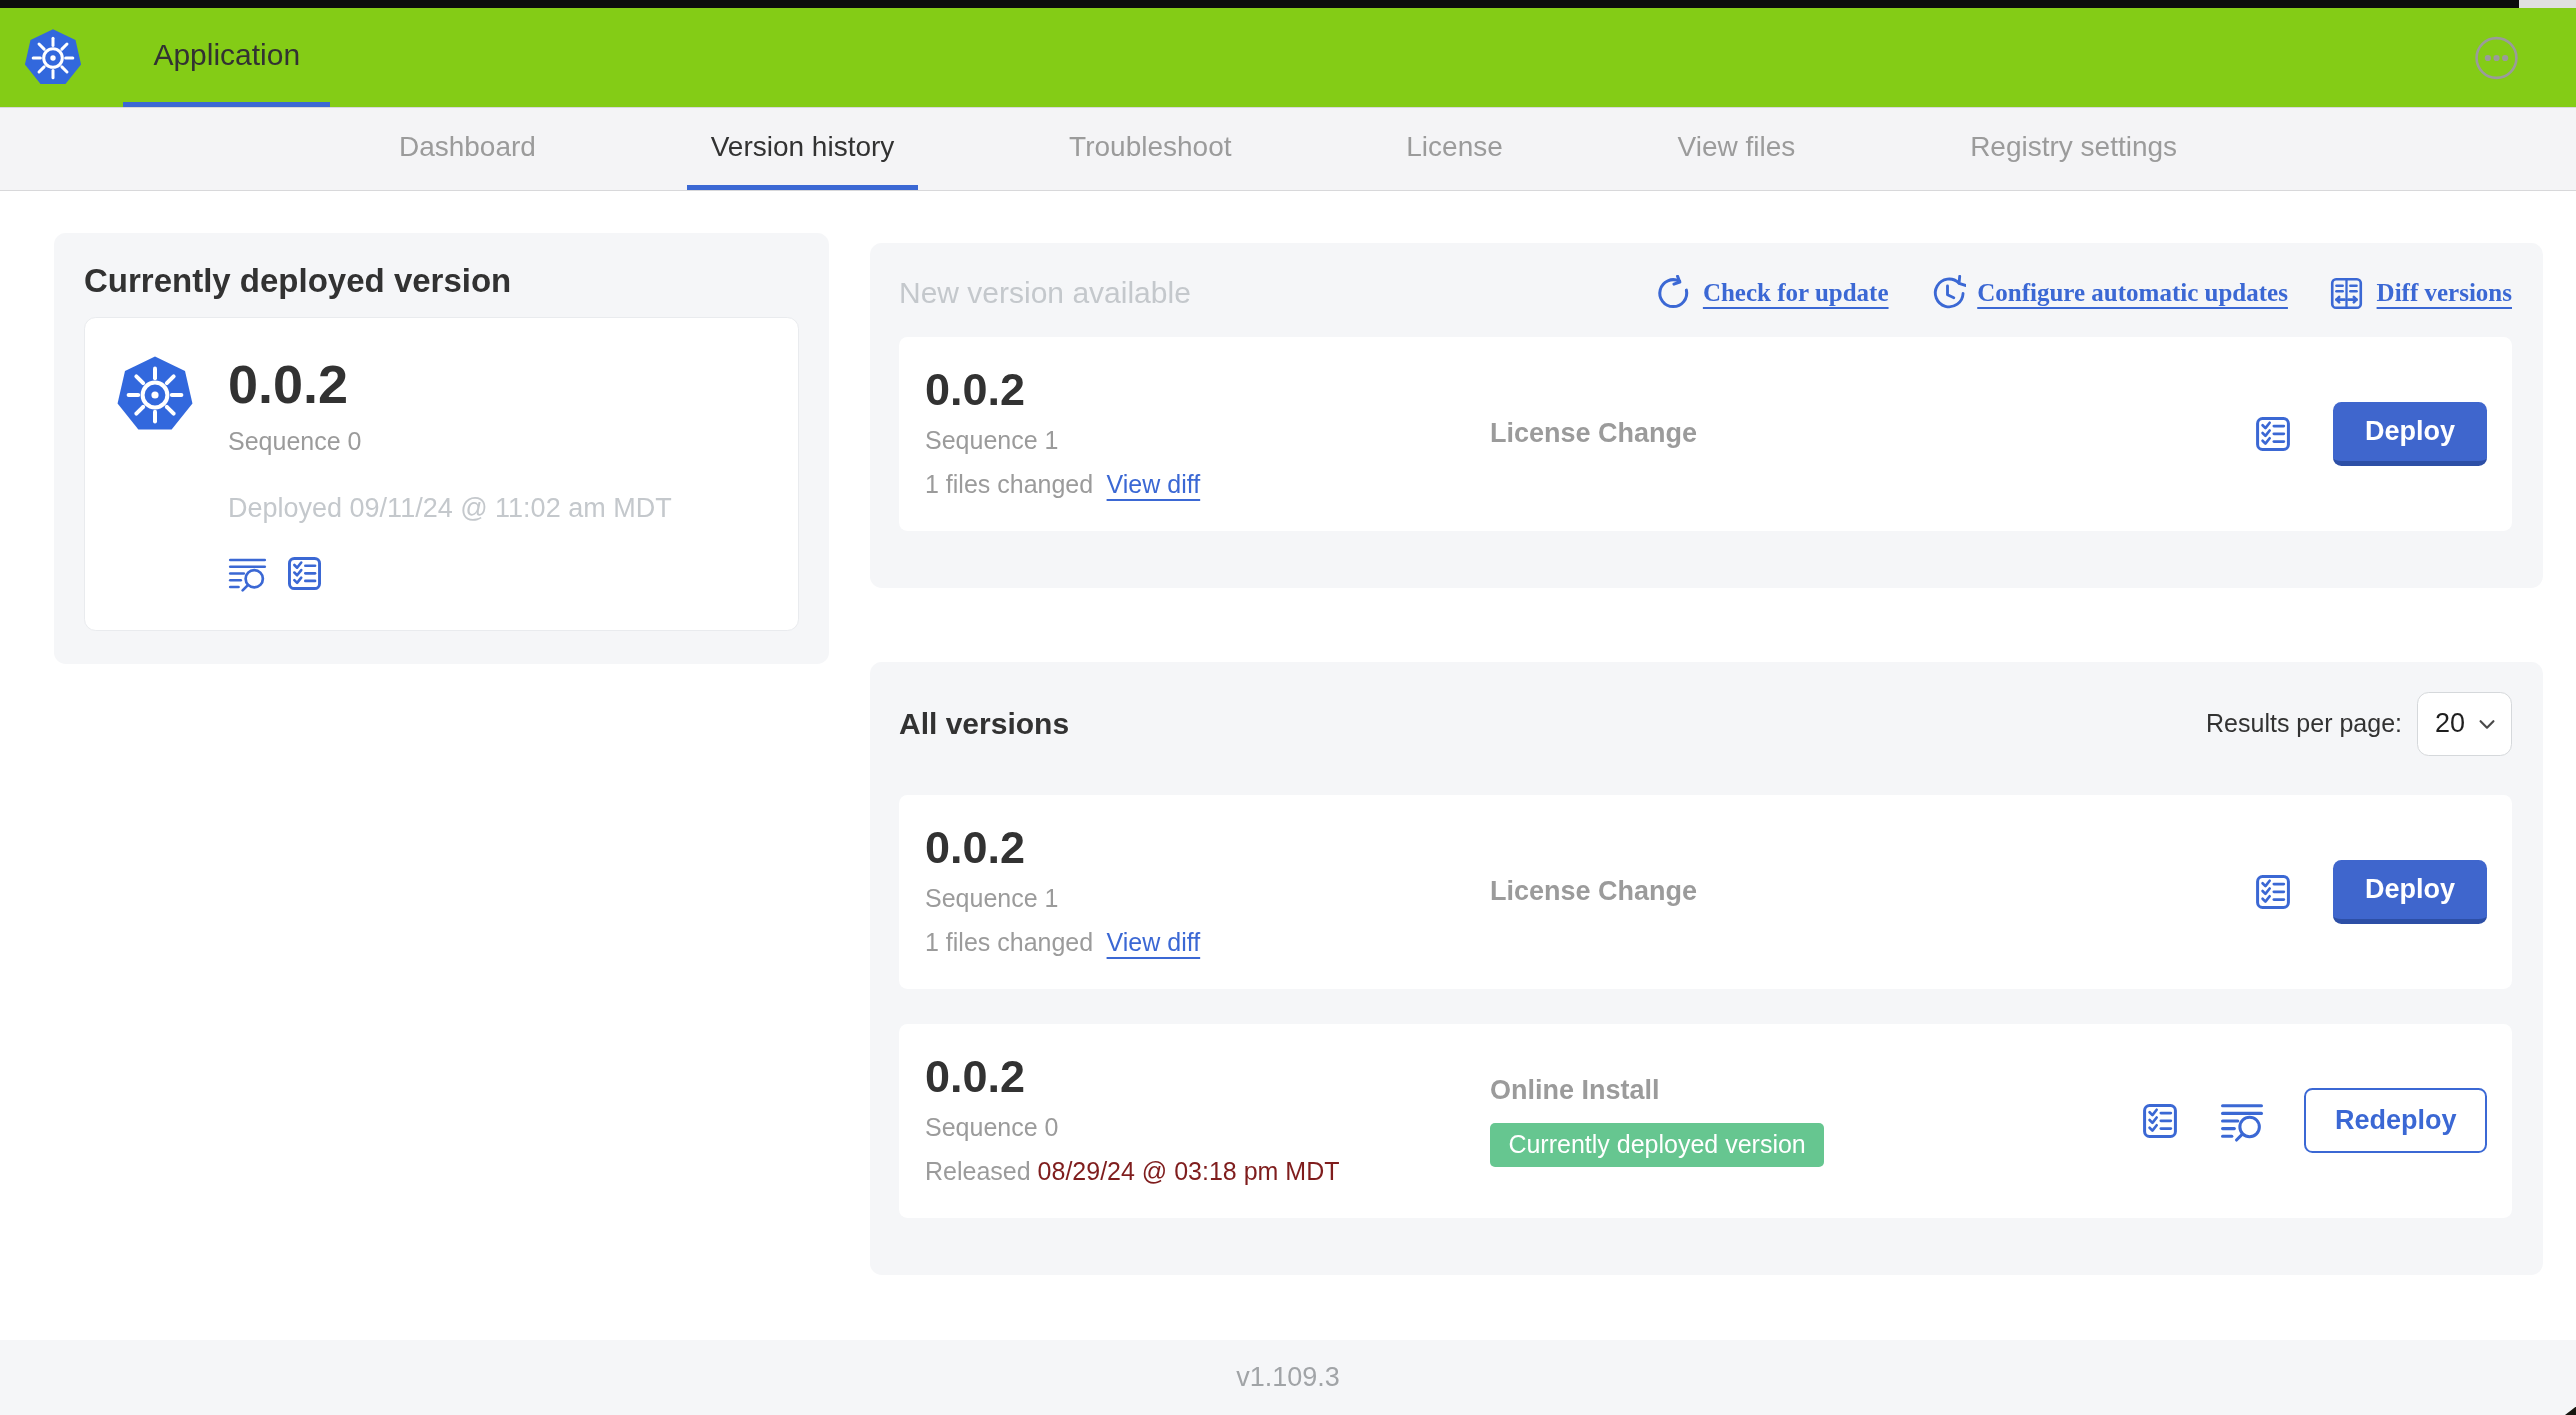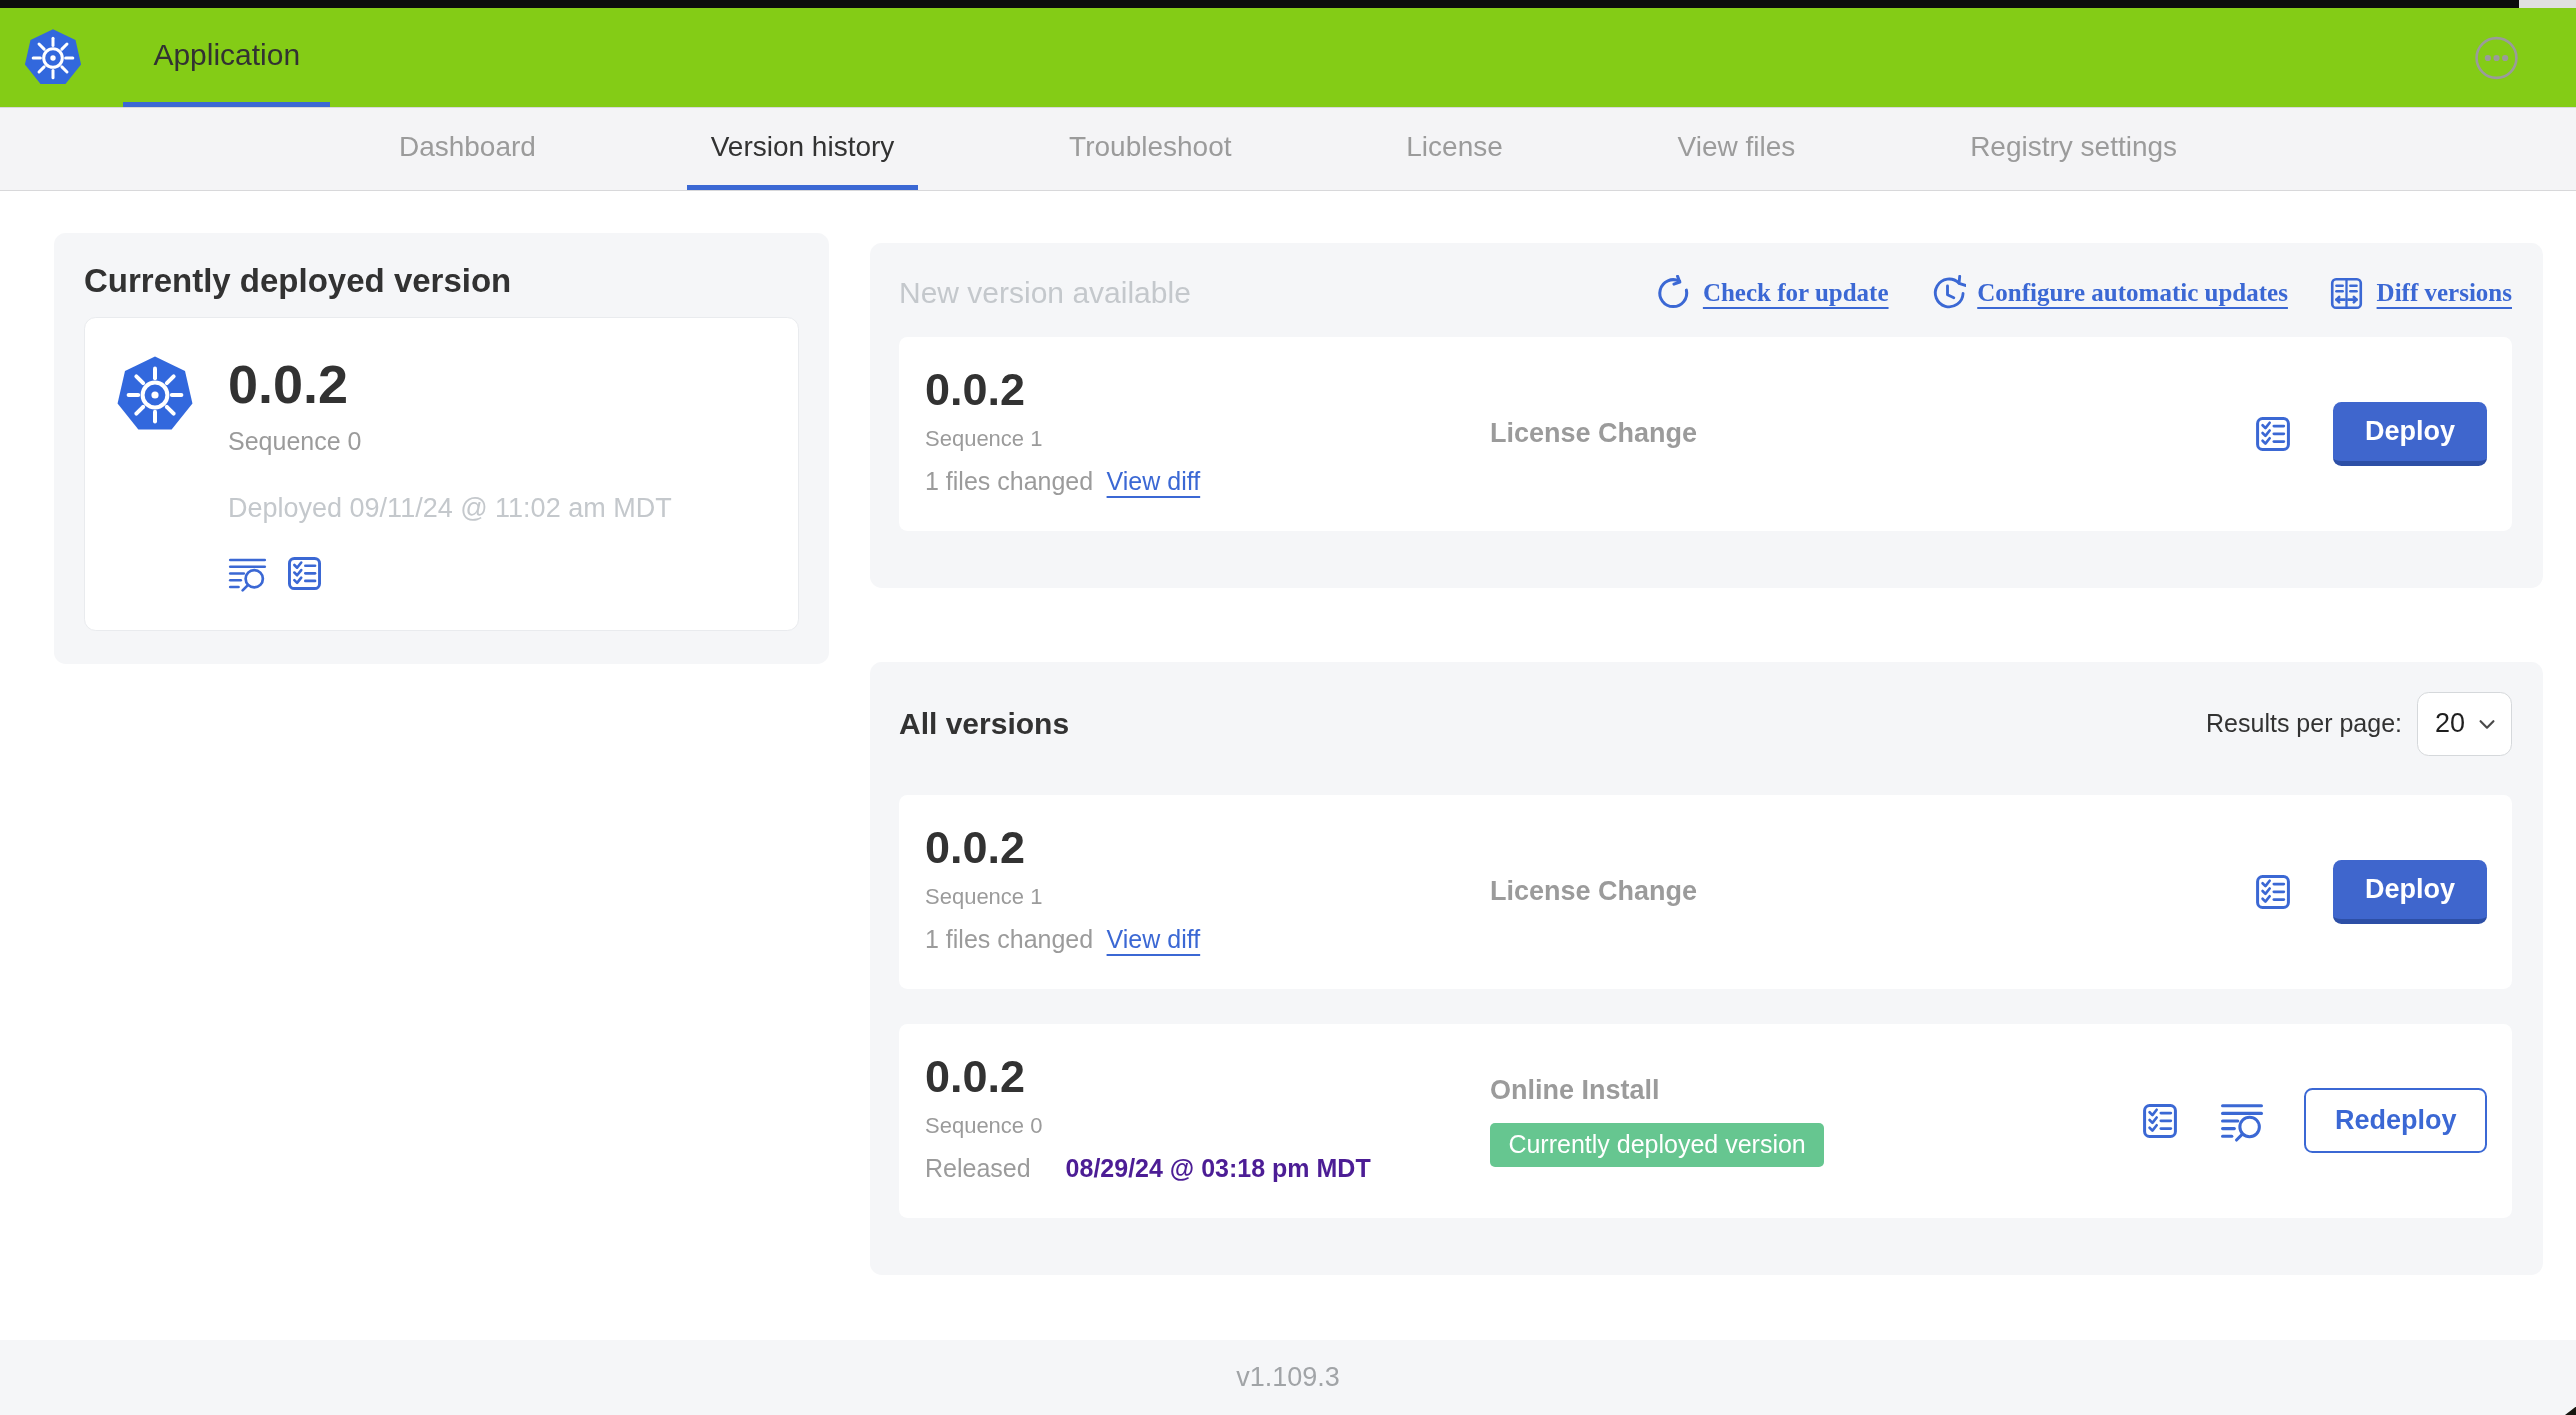--- a/index.html
+++ b/index.html
@@ -79,27 +79,27 @@
     font-size:25px;font-weight:600;text-decoration:underline;
     text-underline-offset:5.9px;text-decoration-thickness:2.1px;
   }
   
   .row-card{
     background:#fff;border-radius:8.4px;min-height:194px;
     display:flex;align-items:stretch;padding:28.5px 25px 28.5px 26px;
   }
   .row-left{width:565px;flex:none;display:flex;flex-direction:column;justify-content:flex-start;}
   .row-version{font-size:45px;font-weight:bold;line-height:49px;color:var(--dark);margin-bottom:11.7px;}
-  .row-seq{font-size:22px;color:var(--gray);margin-bottom:15px;}
+  .row-seq{font-size:25px;color:var(--gray);margin-bottom:15px;}
   .row-files{font-size:25px;color:var(--gray);display:flex;align-items:center;}
   .view-diff{
     color:var(--blue);font-weight:500;margin-left:13.4px;text-decoration:underline;
     text-underline-offset:5.9px;text-decoration-thickness:2.1px;cursor:pointer;
   }
-  .row-date b{color:#4c1d95;font-weight:bold;margin-left:28px;}
+  .row-date b{color:#7f1d1d;font-weight:normal;}
   .row-mid{flex:1;display:flex;flex-direction:column;justify-content:center;align-items:flex-start;min-width:0;}
   .row-source{font-size:27px;font-weight:600;color:var(--gray);}
   .badge{
     margin-top:17px;background:var(--green);color:#fff;font-size:25px;
     padding:7.5px 18.4px;border-radius:5px;white-space:nowrap;
   }
   .row-right{display:flex;align-items:center;gap:40px;flex:none;}
   .btn-deploy{
     min-width:142px;height:64px;padding:0 32px;background:var(--btn-blue);
     border:none;border-bottom:5px solid var(--btn-blue-edge);border-radius:8.4px;

